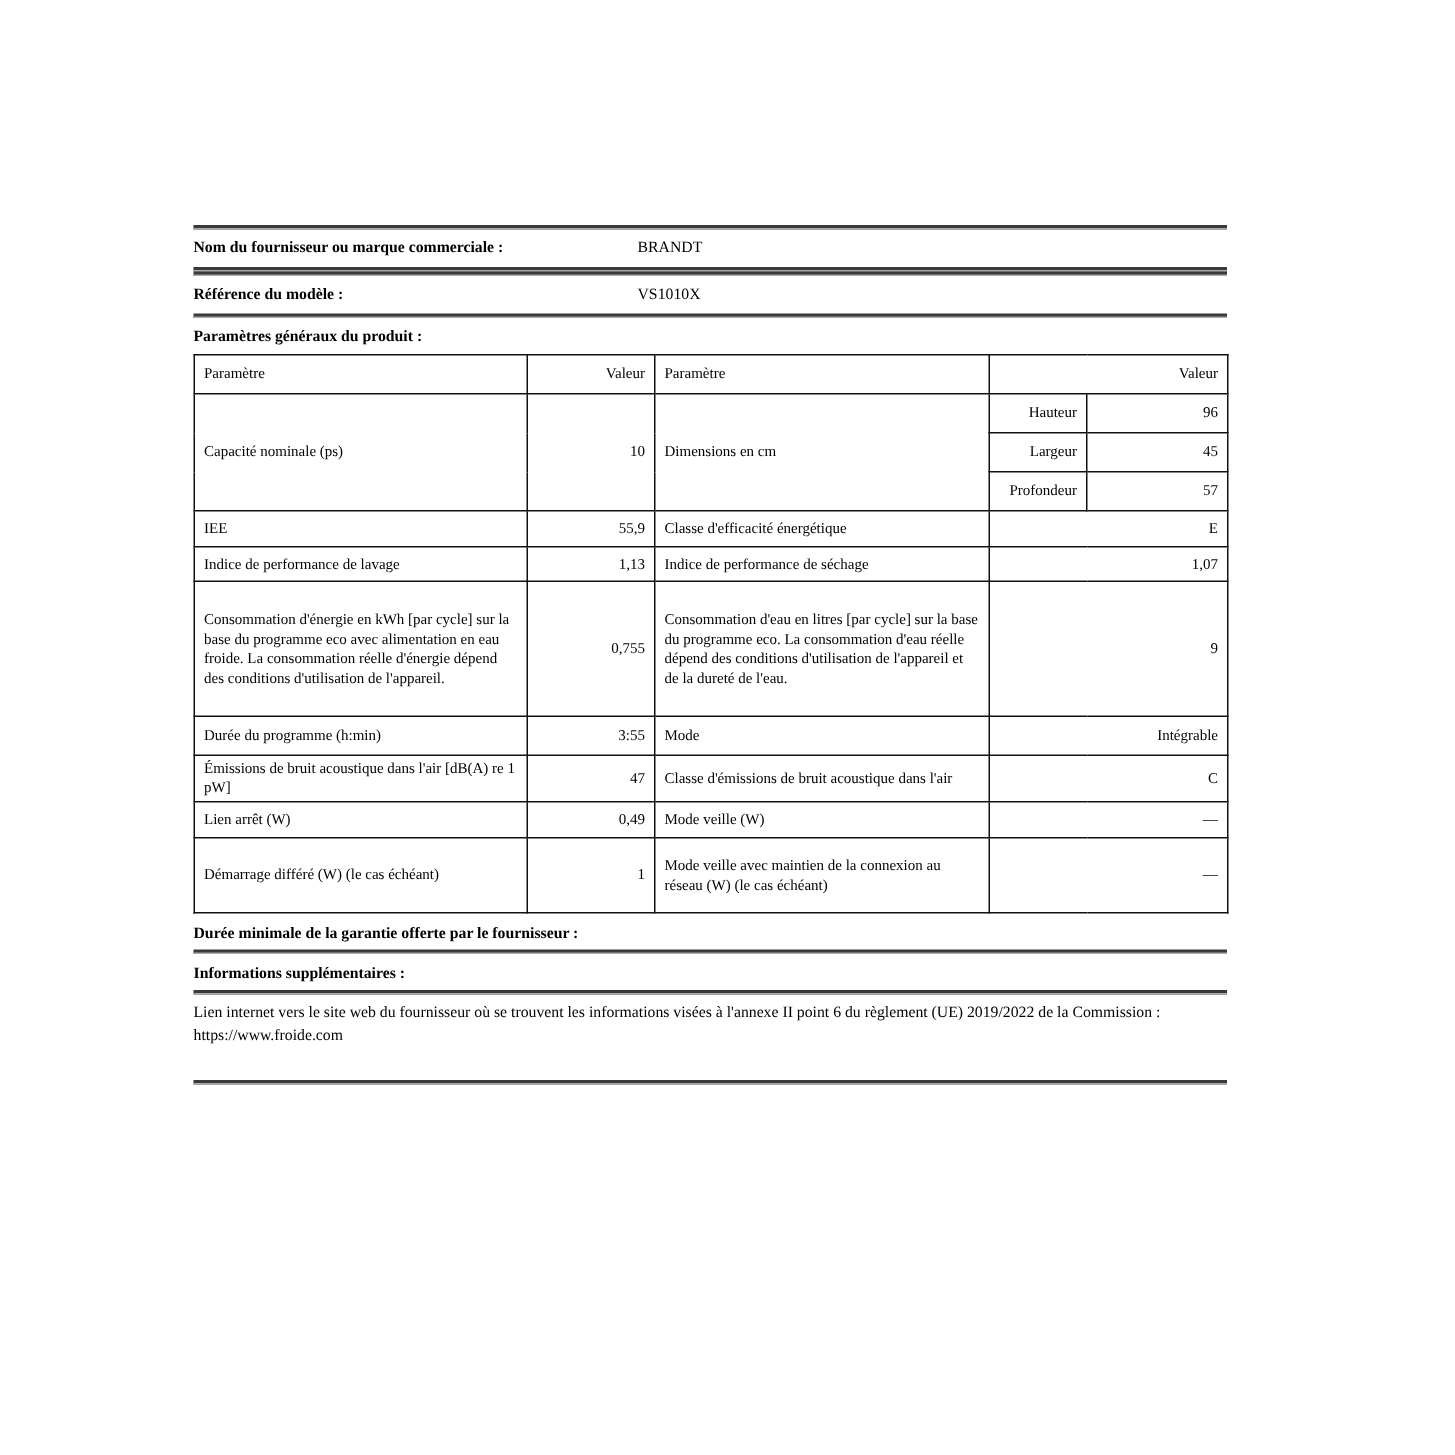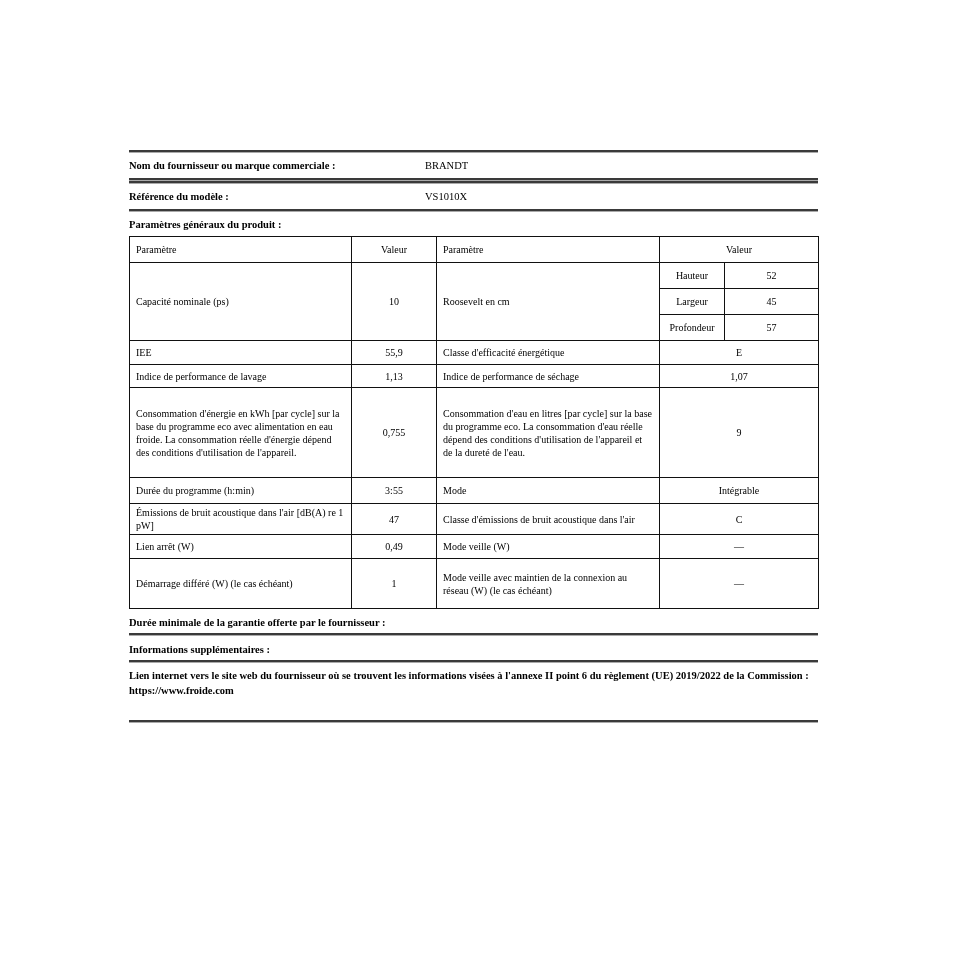--- a/index.html
+++ b/index.html
@@ -27,25 +27,25 @@
   .section-label { font-weight:bold; font-size:10.5px; margin:7px 0 6px 0; }
 
   table.params {
     border-collapse:collapse; width:689px; table-layout:fixed;
     font-size:10px;
   }
   table.params td {
     border:1px solid #111; padding:2px 6px; vertical-align:middle;
     line-height:1.3; overflow:hidden;
   }
-  td.c { text-align:center; }
+  td.c { text-align:right; }
   td.l { text-align:left; }
 
   .footer-label { font-weight:bold; font-size:10.5px; margin:8px 0 5px 0; }
-  .link-para { font-size:10.5px; margin:5px 0 22px 0; line-height:1.45;font-weight:bold; }
+  .link-para { font-size:10.5px; margin:5px 0 22px 0; line-height:1.45; }
   .link-url { display:block; color:#000; text-decoration:none; }
 </style>
 </head>
 <body>
 
 <div class="page">
 
 
   <div class="rule top"></div>
 
@@ -77,23 +77,23 @@
       <tr style="height:26px">
         <td class="l">Paramètre</td>
         <td class="c">Valeur</td>
         <td class="l">Paramètre</td>
         <td class="c" colspan="2">Valeur</td>
       </tr>
 
       <tr style="height:26px">
         <td class="l" rowspan="3">Capacité nominale (ps)</td>
         <td class="c" rowspan="3">10</td>
-        <td class="l" rowspan="3">Roosevelt en cm</td>
+        <td class="l" rowspan="3">Dimensions en cm</td>
         <td class="c">Hauteur</td>
-        <td class="c">52</td>
+        <td class="c">96</td>
       </tr>
       <tr style="height:26px">
         <td class="c">Largeur</td>
         <td class="c">45</td>
       </tr>
       <tr style="height:26px">
         <td class="c">Profondeur</td>
         <td class="c">57</td>
       </tr>
 

